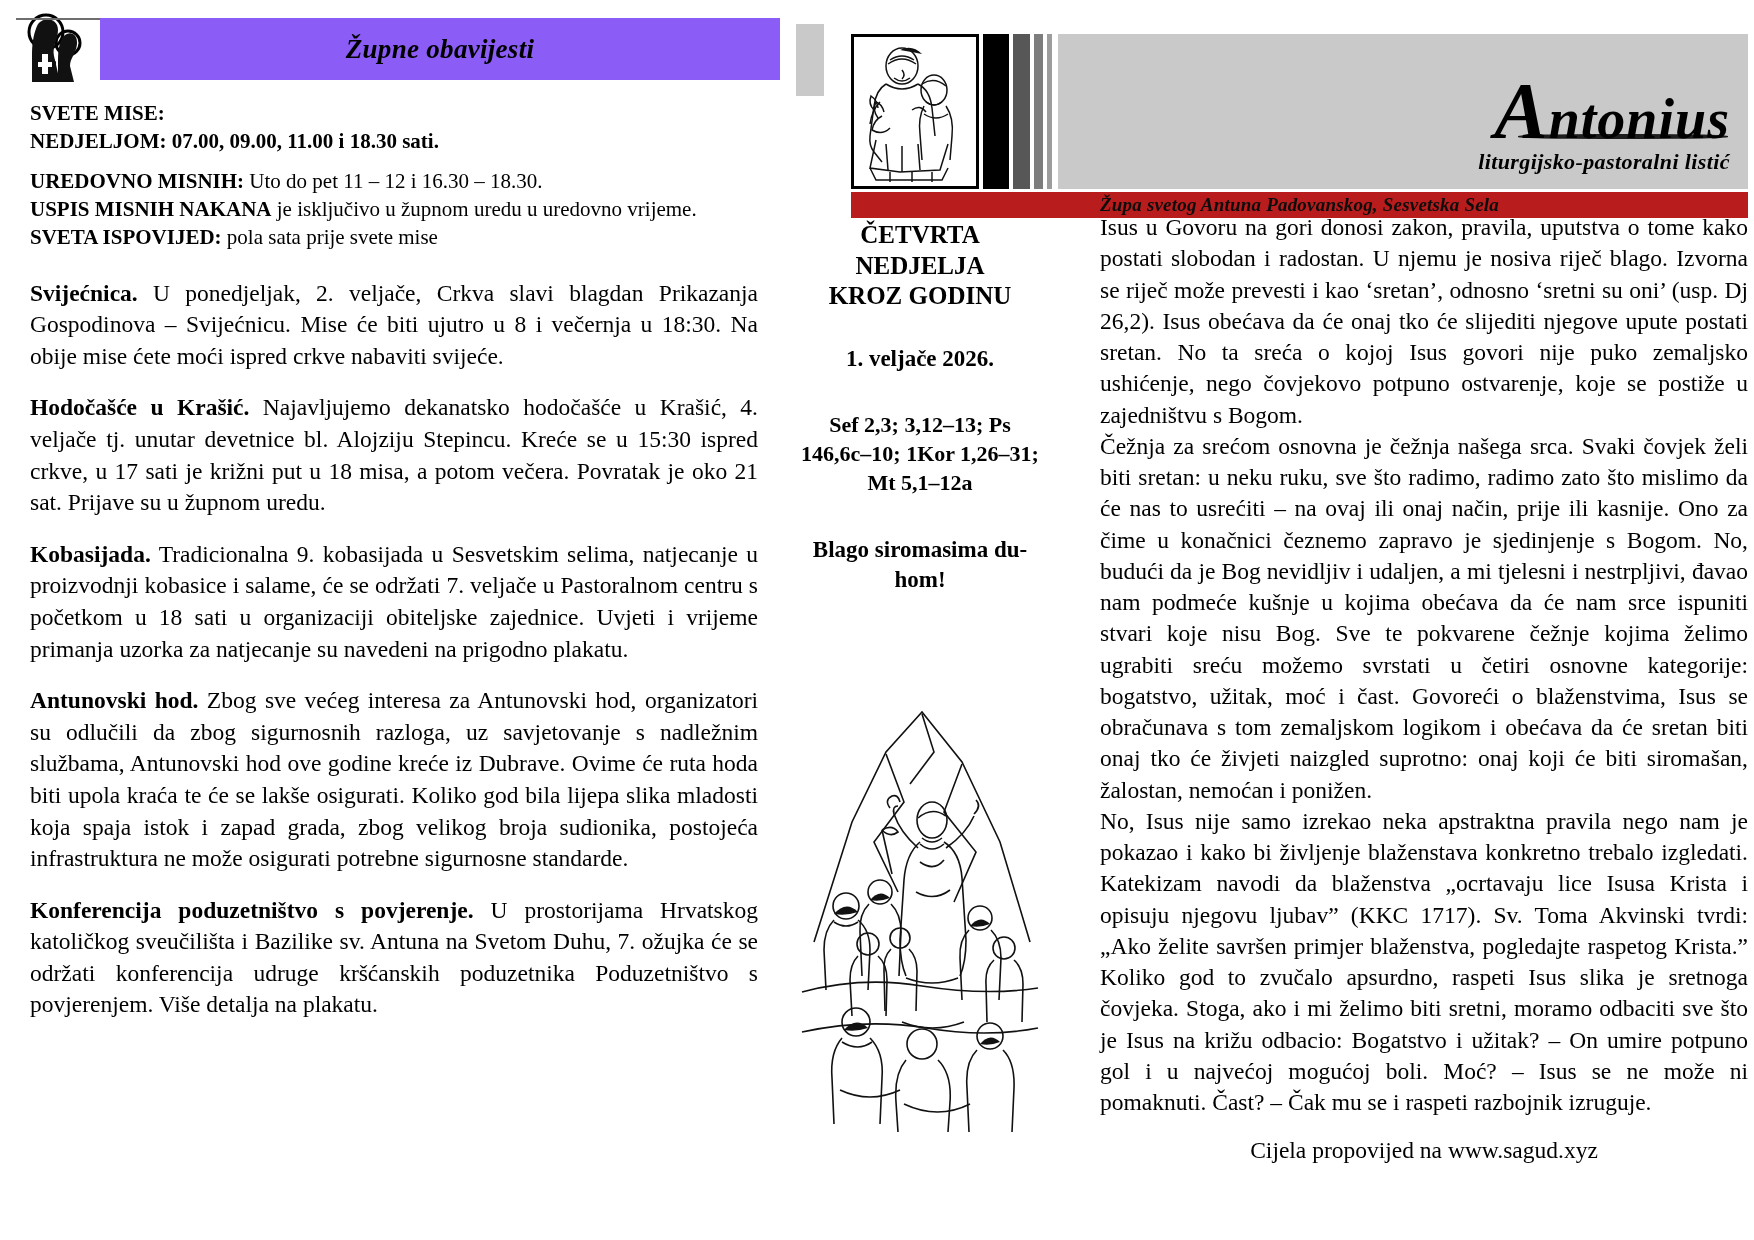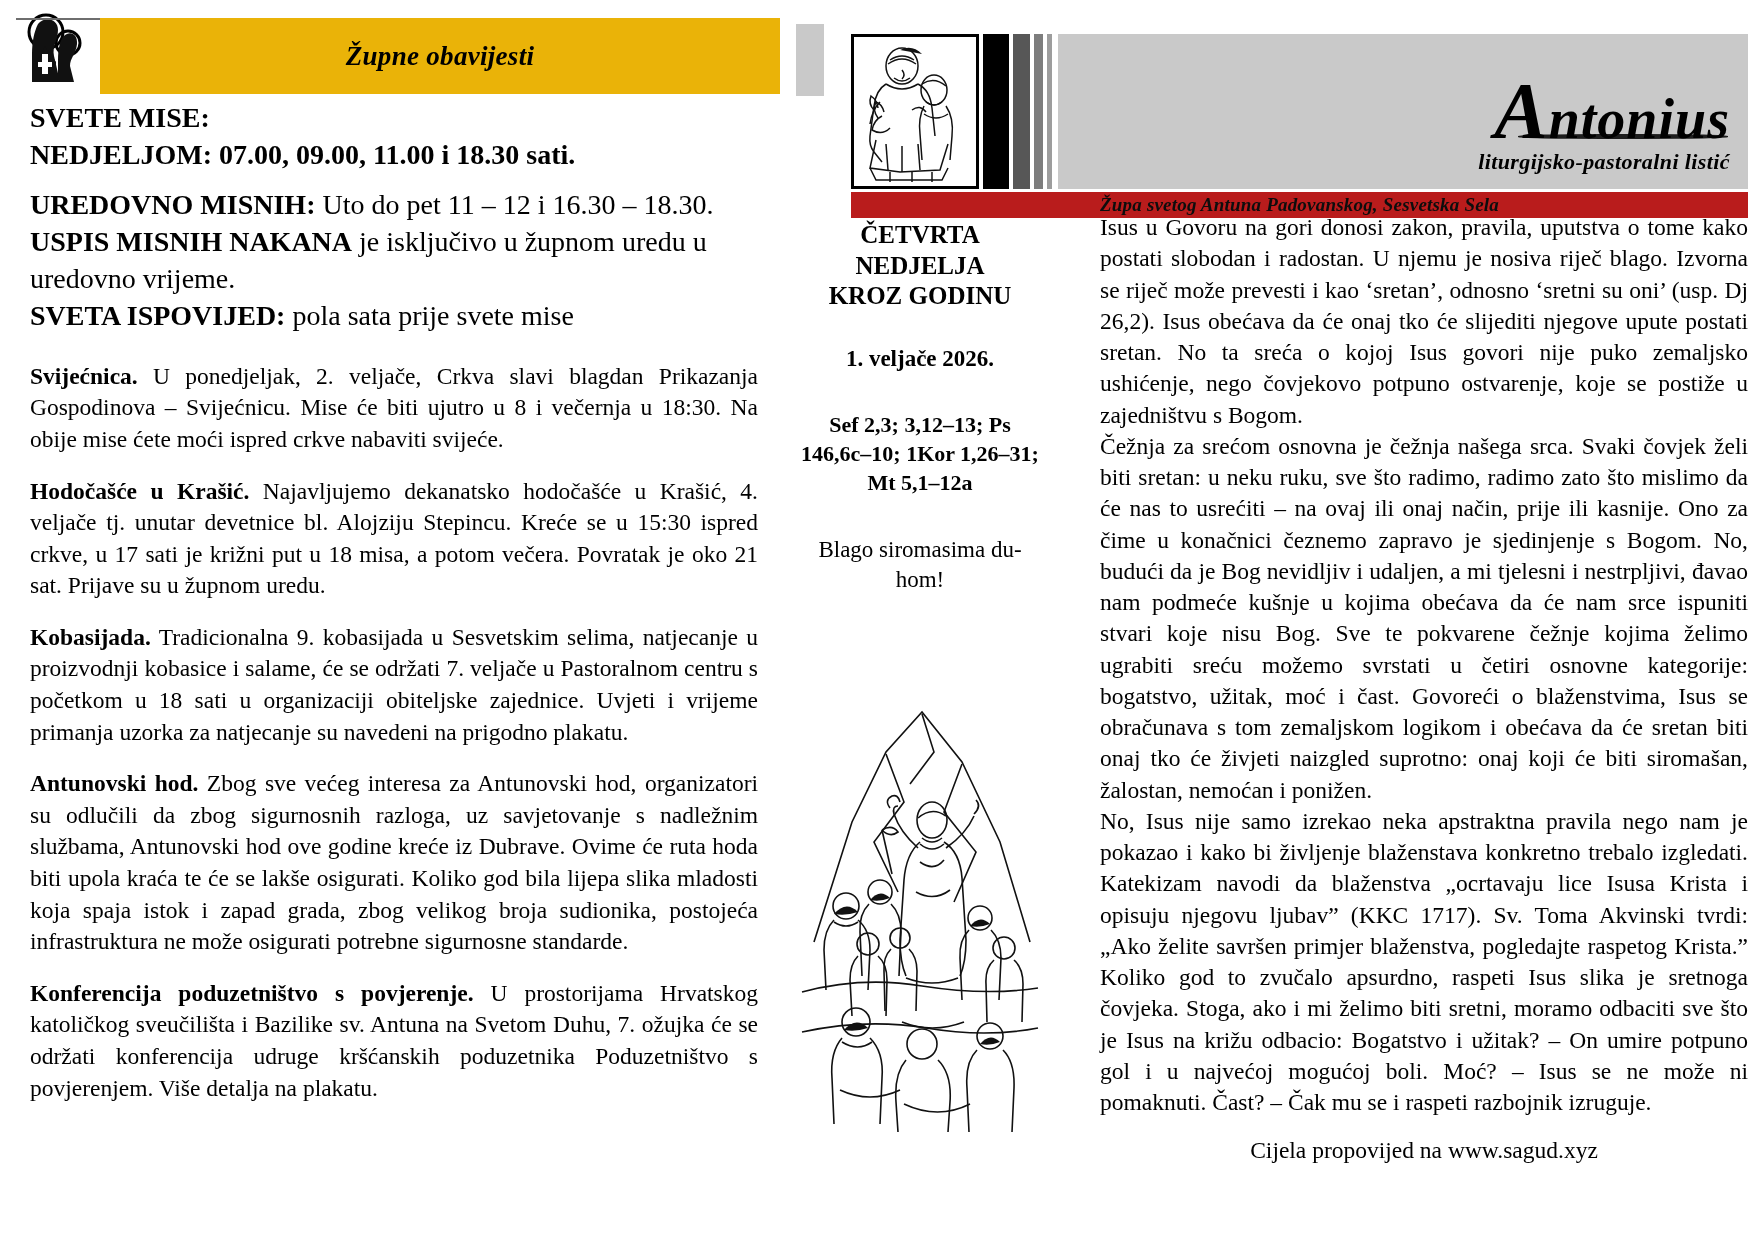--- a/index.html
+++ b/index.html
@@ -35,22 +35,22 @@
   .masthead-left {
     position: relative;
     height: 78px;
     margin: 8px 0 0 0;
   }
   .masthead-bar {
     position: absolute;
     left: 100px;
     top: 10px;
     right: 6px;
-    height: 76px;
-    background: #eab308;
+    height: 62px;
+    background: #8b5cf6;
     display: flex;
     align-items: center;
     justify-content: center;
   }
   .masthead-title {
     font-style: italic;
     font-weight: bold;
     font-size: 27px;
     letter-spacing: 0.3px;
     color: #000;
@@ -72,21 +72,21 @@
   }
 
   
   .left-body {
     position: absolute;
     left: 30px;
     top: 100px;
     width: 728px;
   }
   .info-line {
-    font-size: 28px;
+    font-size: 21px;
     line-height: 1.32;
     margin: 0;
   }
   .info-line .lbl {
     font-weight: bold;
   }
   .info-line.allbold {
     font-weight: bold;
   }
   .info-gap {
@@ -245,21 +245,21 @@
     margin-top: 34px;
   }
   .lit-readings {
     font-size: 22px;
     font-weight: bold;
     line-height: 1.33;
     margin-top: 38px;
   }
   .lit-antiphon {
     font-size: 23px;
-    font-weight: normal;
+    font-weight: bold;
     line-height: 1.3;
     margin-top: 38px;
   }
   .sermon-art {
     position: absolute;
     left: -2px;
     top: 480px;
     width: 252px;
     height: 440px;
   }

